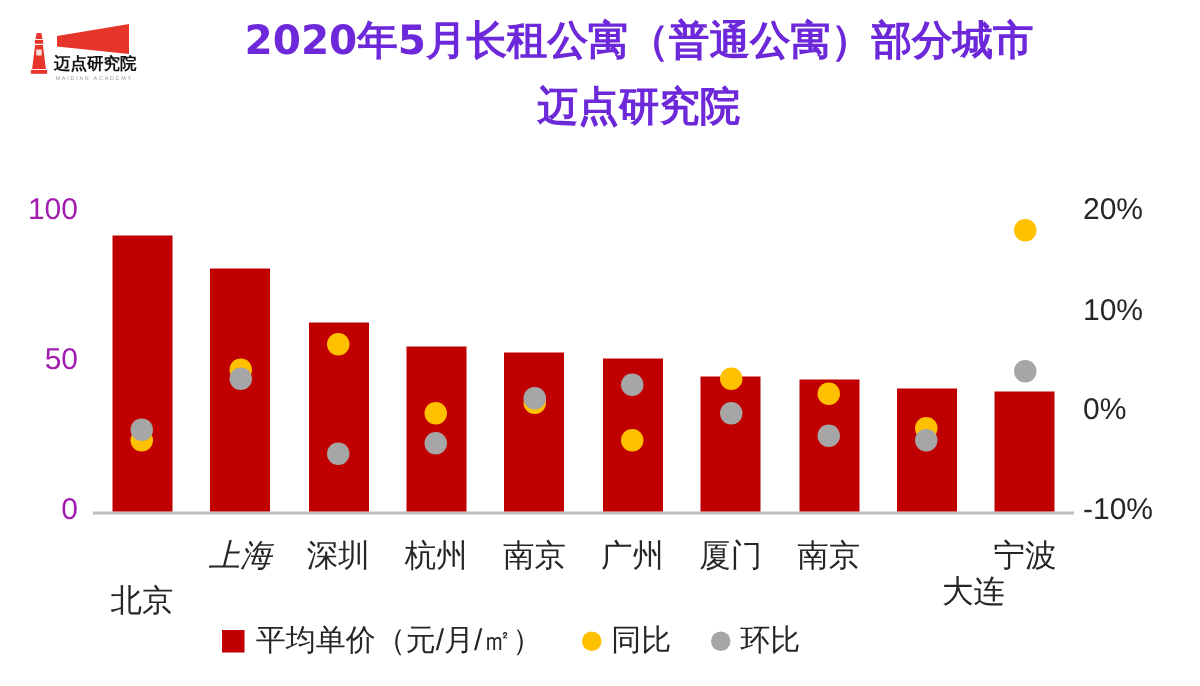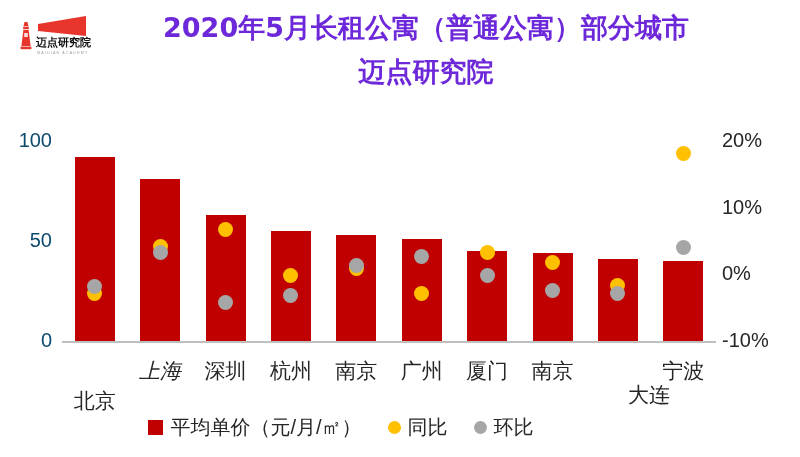--- a/index.html
+++ b/index.html
@@ -64,21 +64,21 @@
     top: 0;
     width: 800px;
     height: 457px;
   }
   .y-left {
     position: absolute;
     width: 52px;
     text-align: right;
     left: 0;
     font-size: 20px;
-    color: #0c4a6e;
+    color: #a21caf;
     line-height: 20px;
   }
   .y-right {
     position: absolute;
     width: 80px;
     text-align: left;
     left: 722px;
     font-size: 20px;
     color: #262626;
     line-height: 20px;

